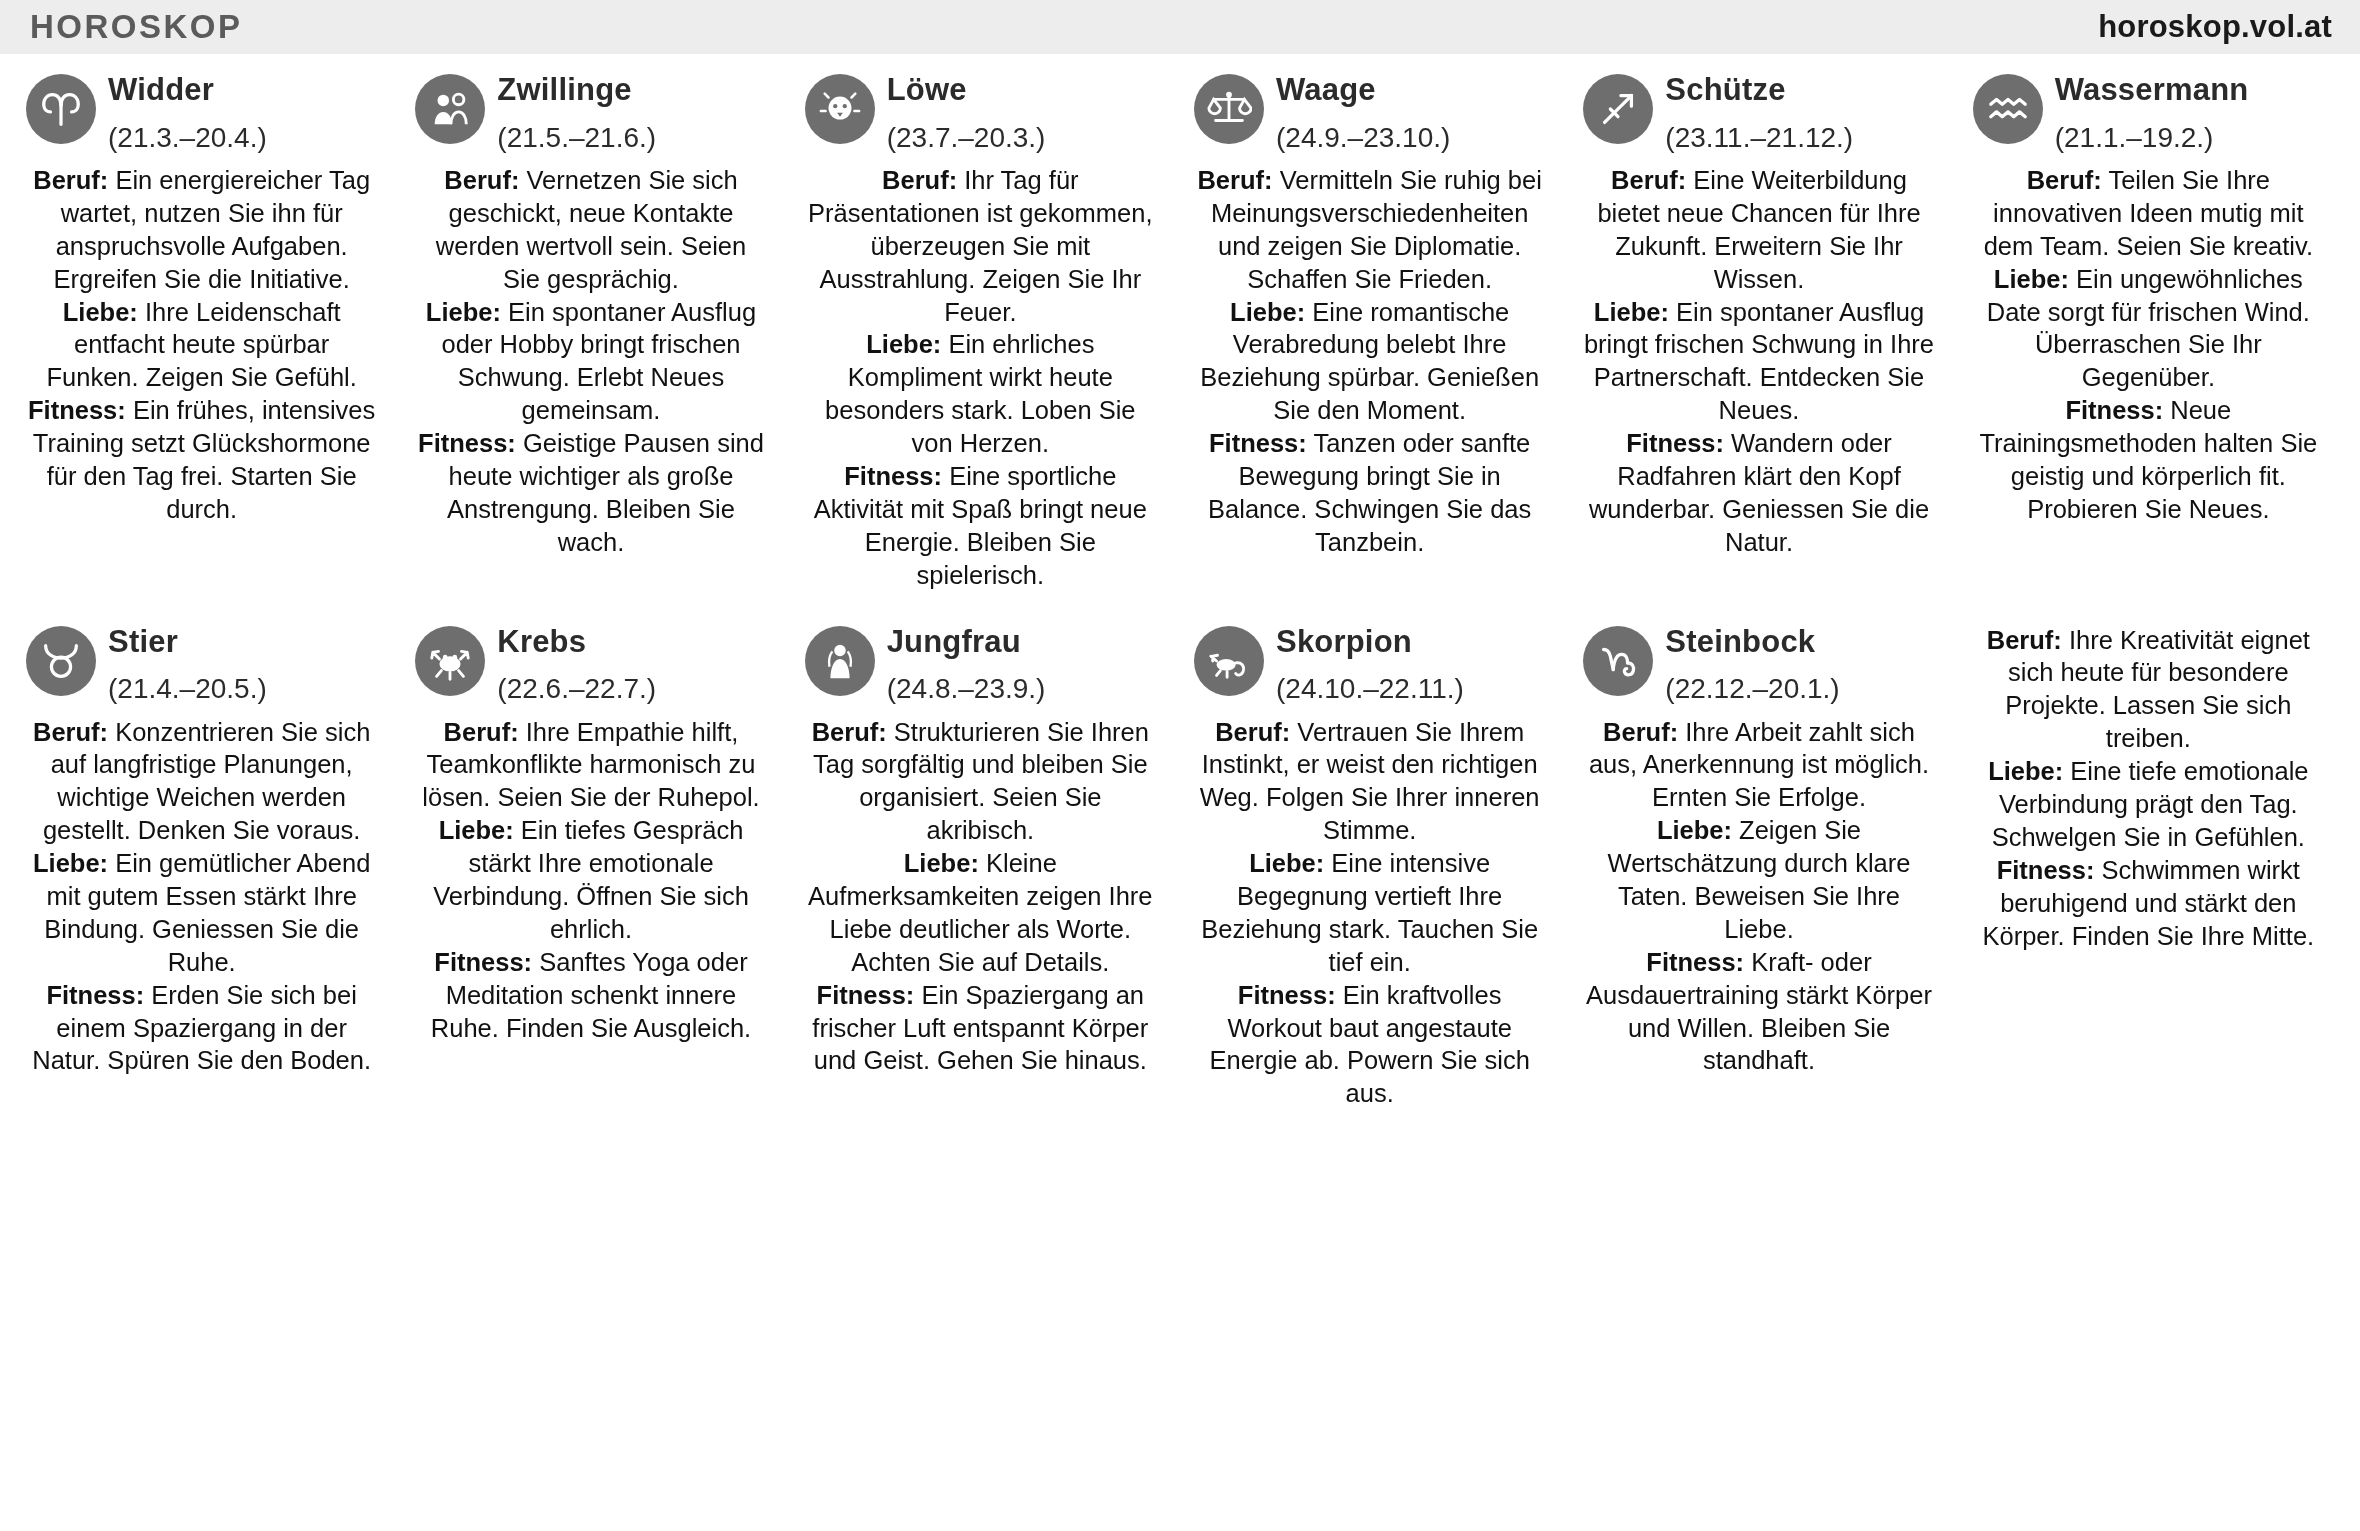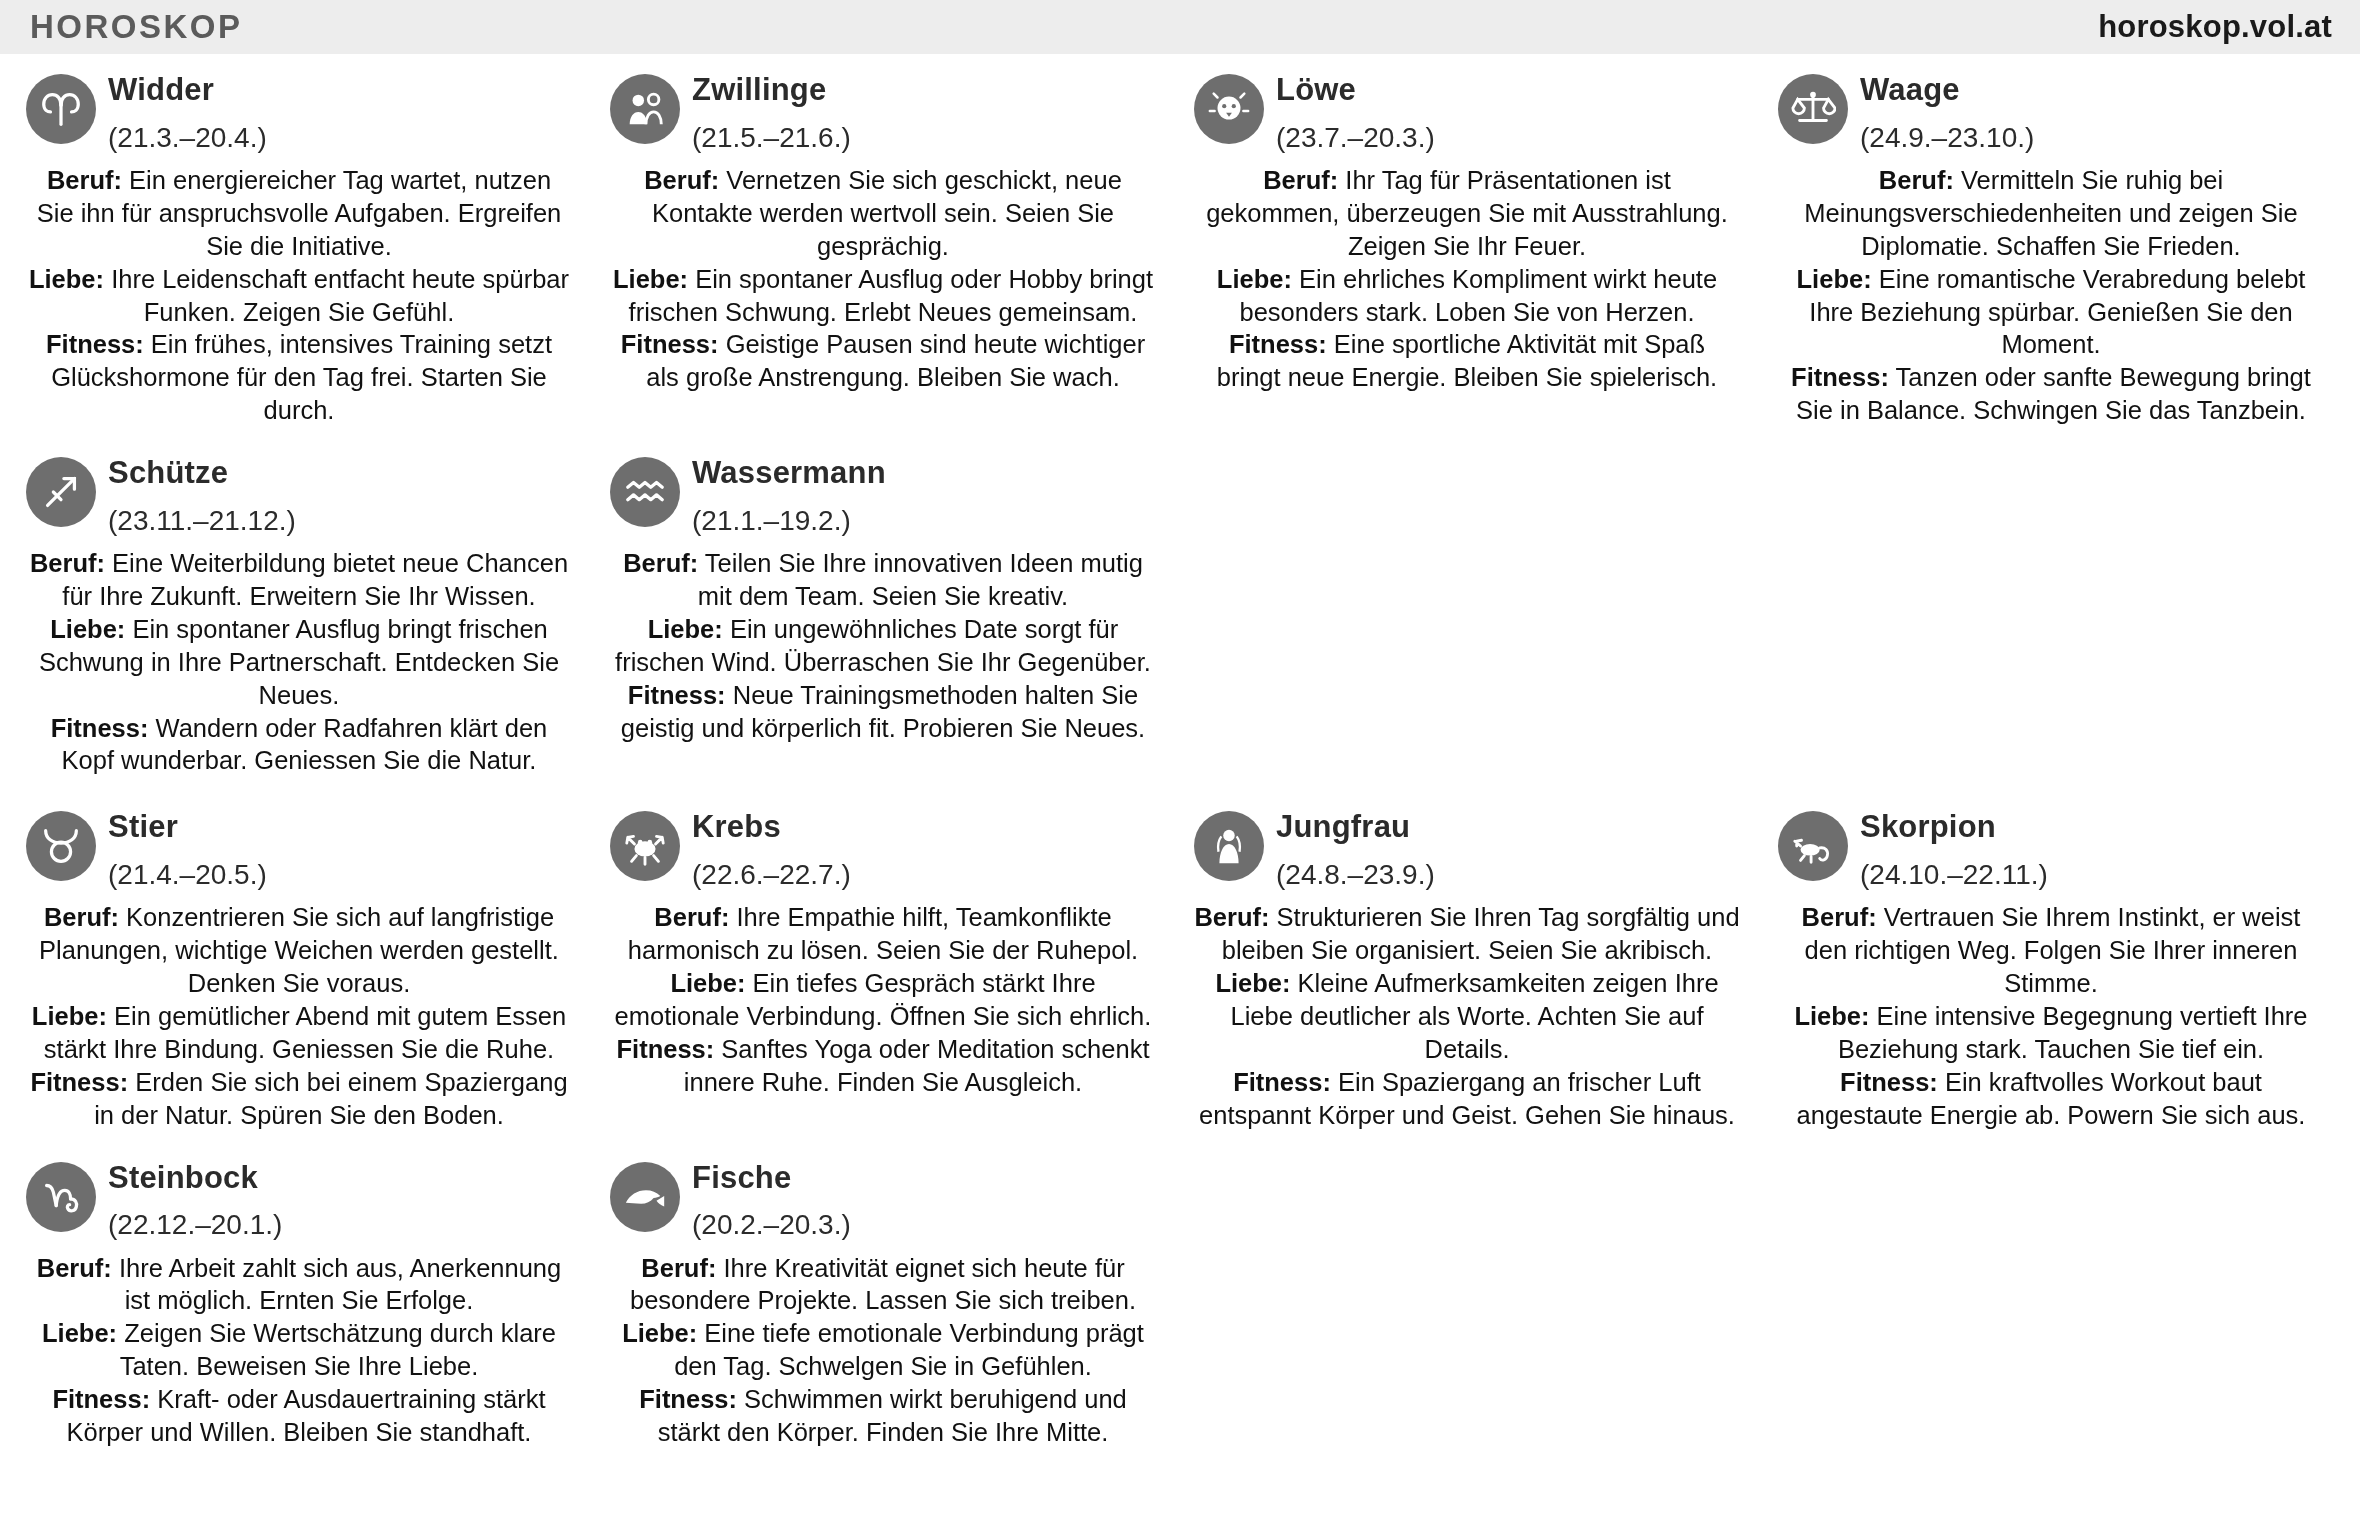--- a/index.html
+++ b/index.html
@@ -33,21 +33,21 @@
   .header-url {
     font-size: 31px;
     font-weight: bold;
     color: #1a1a1a;
     letter-spacing: 0.2px;
   }
   
   .grid {
     padding: 18px 26px 0 26px;
     display: grid;
-    grid-template-columns: repeat(4, 1fr);
+    grid-template-columns: repeat(6, 1fr);
     column-gap: 26px;
     row-gap: 0px;
     gap: 28px;
   }
   .row2 { margin-top: 14px; }
   .sign {
     position: relative;
     padding-right: 10px;
   }
   .sign-head {
@@ -355,35 +355,20 @@
             <div class="sign-dates">(22.12.–20.1.)</div>
           </div>
         </div>
         <div class="sign-body">
           <p><span class="lbl">Beruf:</span> Ihre Arbeit zahlt sich aus, Anerkennung ist möglich. Ernten Sie Erfolge.</p>
           <p><span class="lbl">Liebe:</span> Zeigen Sie Wertschätzung durch klare Taten. Beweisen Sie Ihre Liebe.</p>
           <p><span class="lbl">Fitness:</span> Kraft- oder Ausdauertraining stärkt Körper und Willen. Bleiben Sie standhaft.</p>
         </div>
       </div>
       <div class="sign">
-        <div class="sign-head">
-          <div class="badge">
-            <svg width="46" height="46" viewBox="0 0 48 48">
-              <g fill="#fff">
-                <path d="M6 24c6-7 14-10 22-10 5 0 9 1 13 4-4 3-8 4-13 4-8 0-16-3-22 2z" opacity="0"></path>
-                <path d="M4 30c4-8 12-13 21-13 6 0 11 2 15 6-2 1-4 2-7 2-3 4-8 6-13 6-6 0-11-1-16-1z"></path>
-                <path d="M44 34c-3-1-6-3-8-6l8-5z"></path>
-              </g>
-            </svg>
-          </div>
-          <div class="sign-names">
-            <div class="sign-name">Fische</div>
-            <div class="sign-dates">(20.2.–20.3.)</div>
-          </div>
-        </div>
         <div class="sign-body">
           <p><span class="lbl">Beruf:</span> Ihre Kreativität eignet sich heute für besondere Projekte. Lassen Sie sich treiben.</p>
           <p><span class="lbl">Liebe:</span> Eine tiefe emotionale Verbindung prägt den Tag. Schwelgen Sie in Gefühlen.</p>
           <p><span class="lbl">Fitness:</span> Schwimmen wirkt beruhigend und stärkt den Körper. Finden Sie Ihre Mitte.</p>
         </div>
       </div>
     </div>
 
 </div>
 

